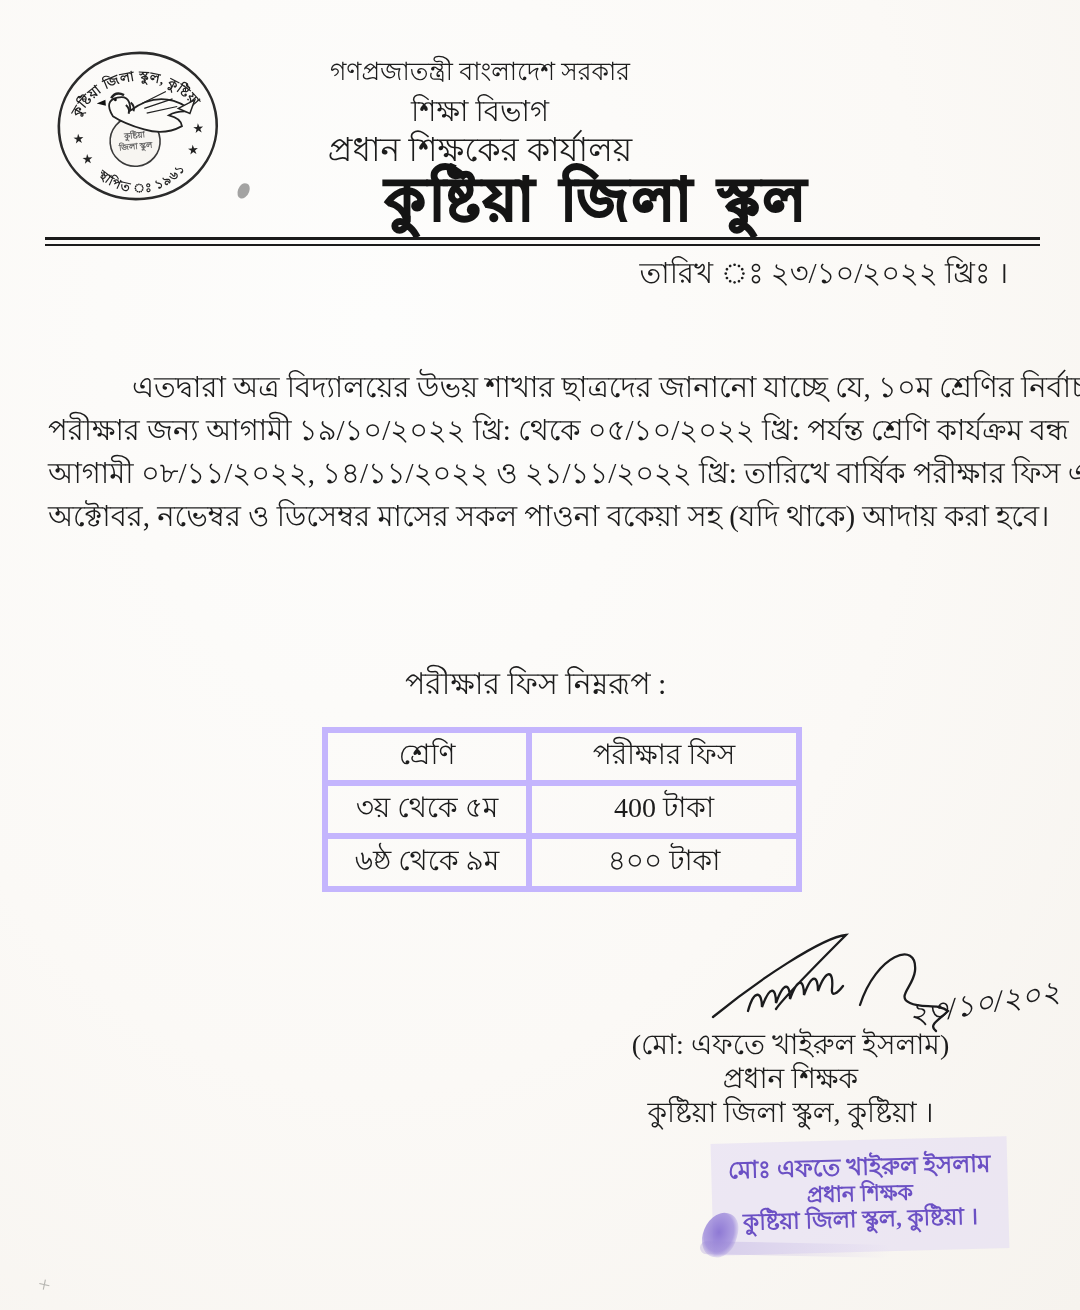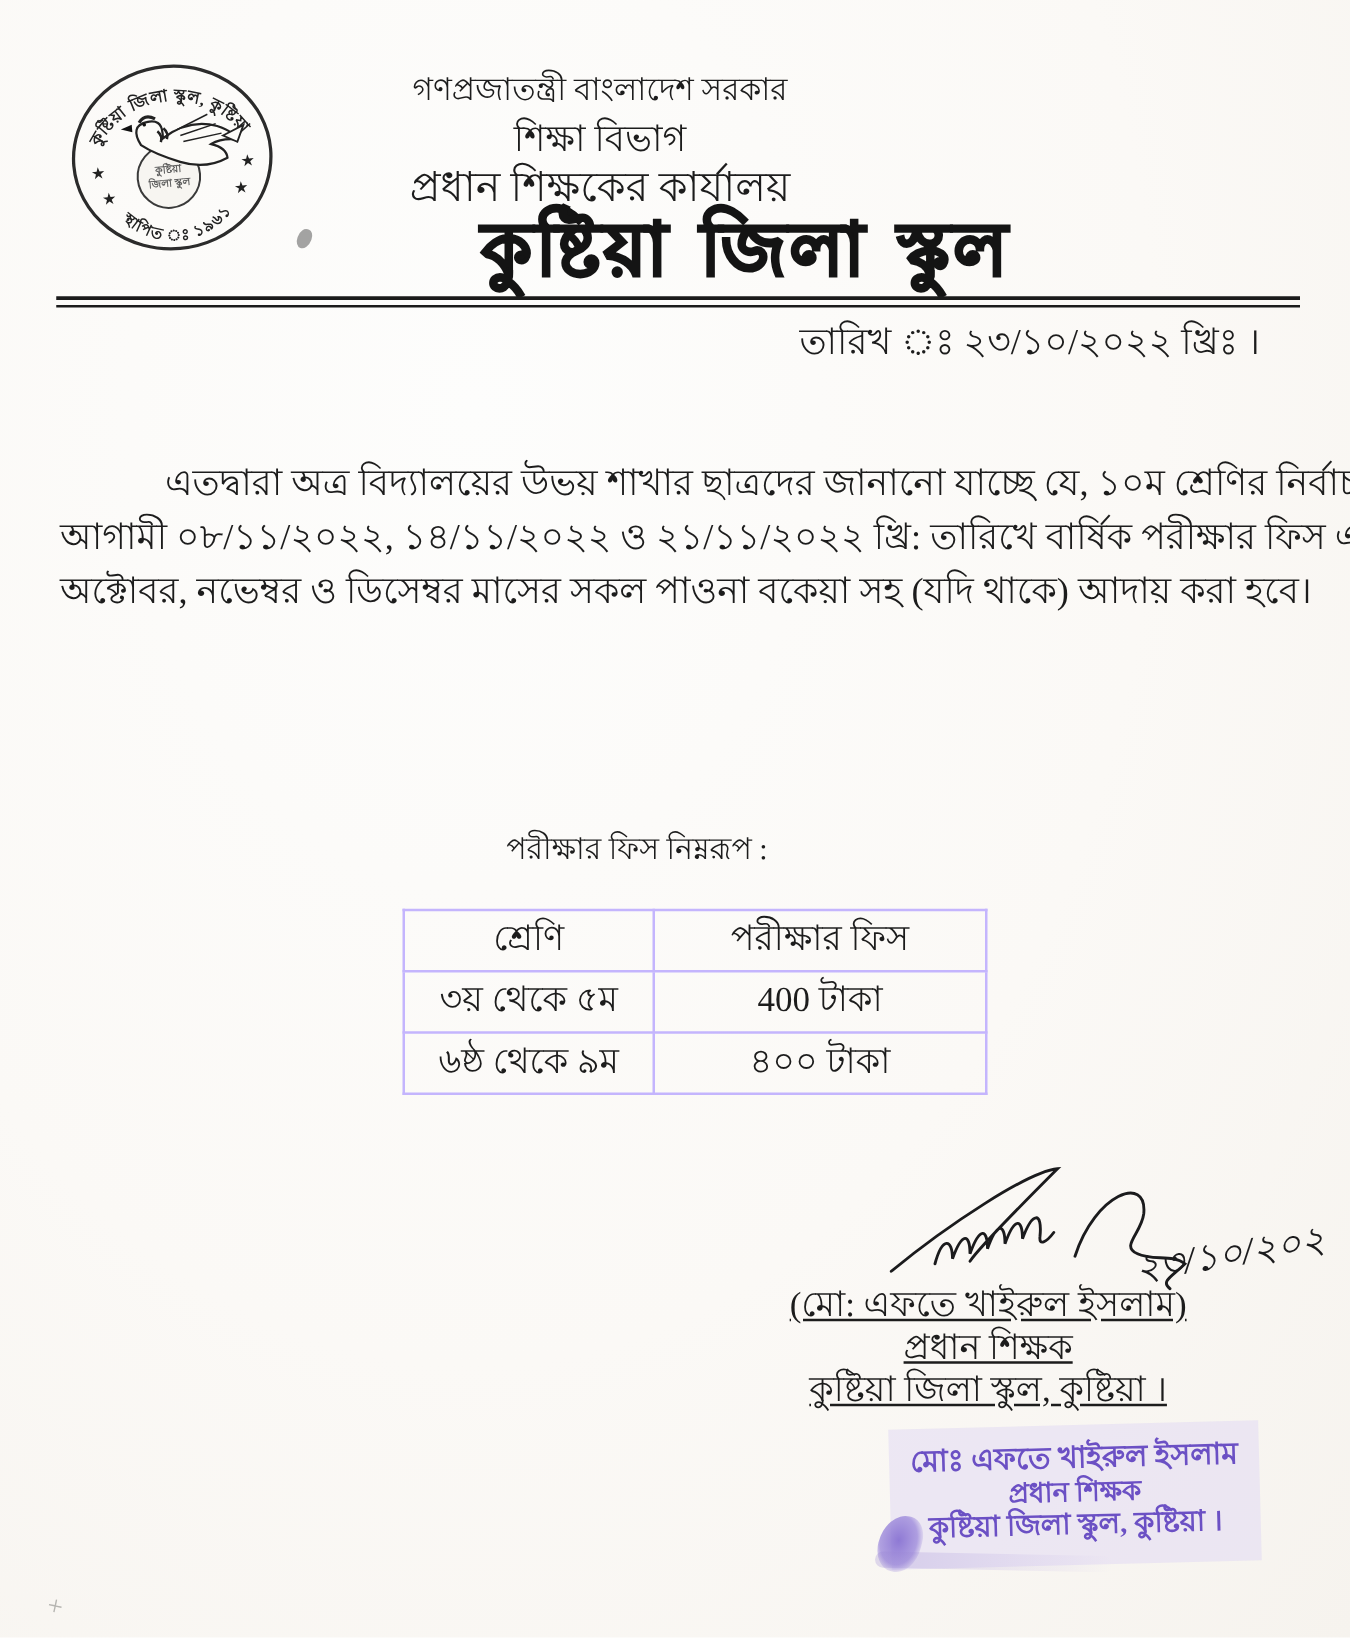--- a/index.html
+++ b/index.html
@@ -35,35 +35,35 @@
   
   .notice-body{top:366px;left:48px;width:938px;font-size:29px;}
   .para-line{
     line-height:43px;height:43px;white-space:nowrap;
     text-align:justify;text-align-last:justify;
   }
   .para-line.first{padding-left:84px;width:854px;}
   .para-line.last{text-align-last:left;}
 
   
-  .fees-caption{top:660px;left:405px;font-size:24px;}
+  .fees-caption{top:660px;left:405px;font-size:30px;}
   .fees-table{
     top:727px;left:322px;border-collapse:collapse;
     font-size:28px;
   }
   .fees-table td{
-    border:2px solid #c4b5fd;text-align:center;height:36px;padding:0 8px;
+    border:6px solid #c4b5fd;text-align:center;height:36px;padding:0 8px;
   }
   .fees-table .col-class{width:182px;}
   .fees-table .col-fee{width:248px;}
 
   
   .sig-svg{top:925px;left:688px;}
   .sig-block{top:1028px;left:608px;width:365px;text-align:center;font-size:28px;}
-  .sig-block div{line-height:34px;text-decoration:underline;}
+  .sig-block div{line-height:34px;}
 
   
   .stamp{
     top:1140px;left:712px;width:296px;height:112px;
     background:rgba(223,216,243,0.5);
     transform:rotate(-1.5deg);
     text-align:center;
     color:#6b50c4;font-weight:600;
     padding-top:14px;box-sizing:border-box;
   }
@@ -125,20 +125,21 @@
     <path d="M66,50 q5,-7 13,-2" fill="none" stroke-width="2.6"></path>
     <path d="M80,58 q4,4 2,9 M85,56 q4,4 2,9" fill="none" stroke-width="2"></path>
     <path d="M60,51 l-9,3 l9,3 z" fill="#111" stroke="none"></path>
     <circle cx="70" cy="52" r="1.4" fill="#111" stroke="none"></circle>
   </g>
 </svg>
 <div class="abs scan-speck"></div>
 
 <div class="abs notice-body">
   <div class="para-line first">এতদ্বারা অত্র বিদ্যালয়ের উভয় শাখার ছাত্রদের জানানো যাচ্ছে যে, ১০ম শ্রেণির নির্বাচনী</div>
+  <div class="para-line">পরীক্ষার জন্য আগামী ১৯/১০/২০২২ খ্রি: থেকে  ০৫/১০/২০২২ খ্রি: পর্যন্ত শ্রেণি কার্যক্রম বন্ধ</div>
   <div class="para-line">আগামী ০৮/১১/২০২২,  ১৪/১১/২০২২ ও ২১/১১/২০২২ খ্রি: তারিখে বার্ষিক পরীক্ষার ফিস এবং</div>
   <div class="para-line last">অক্টোবর, নভেম্বর ও ডিসেম্বর মাসের সকল পাওনা বকেয়া সহ (যদি থাকে) আদায় করা হবে।</div>
 </div>
 
 <div class="abs fees-caption">পরীক্ষার ফিস নিম্নরূপ :</div>
 <table class="abs fees-table">
   <tbody>
     <tr>
       <td class="col-class">শ্রেণি</td>
       <td class="col-fee">পরীক্ষার ফিস</td>

